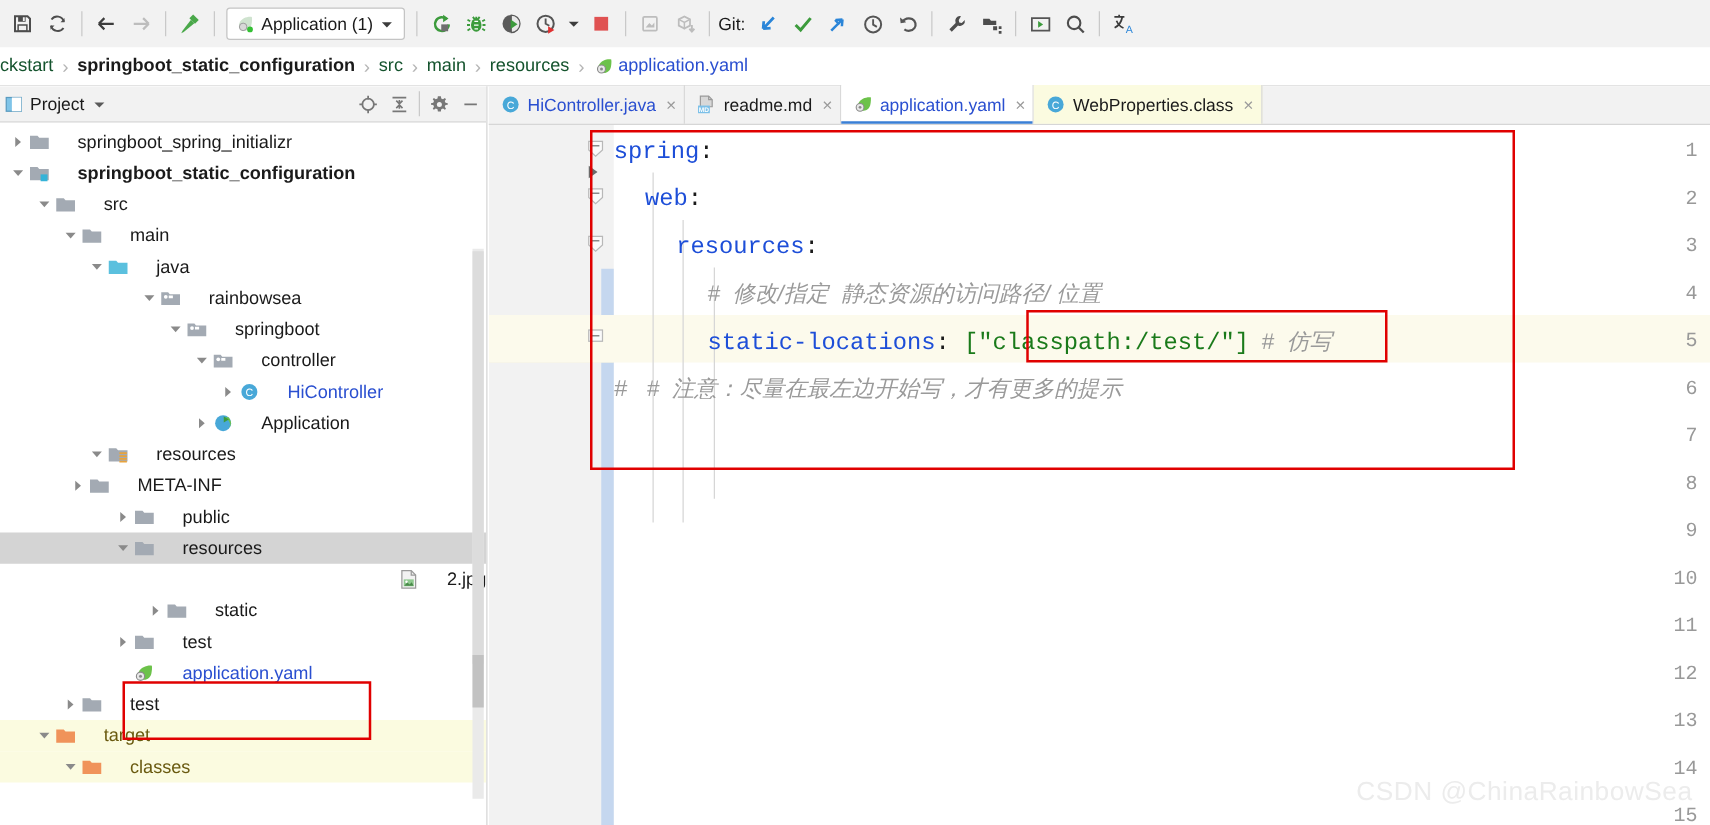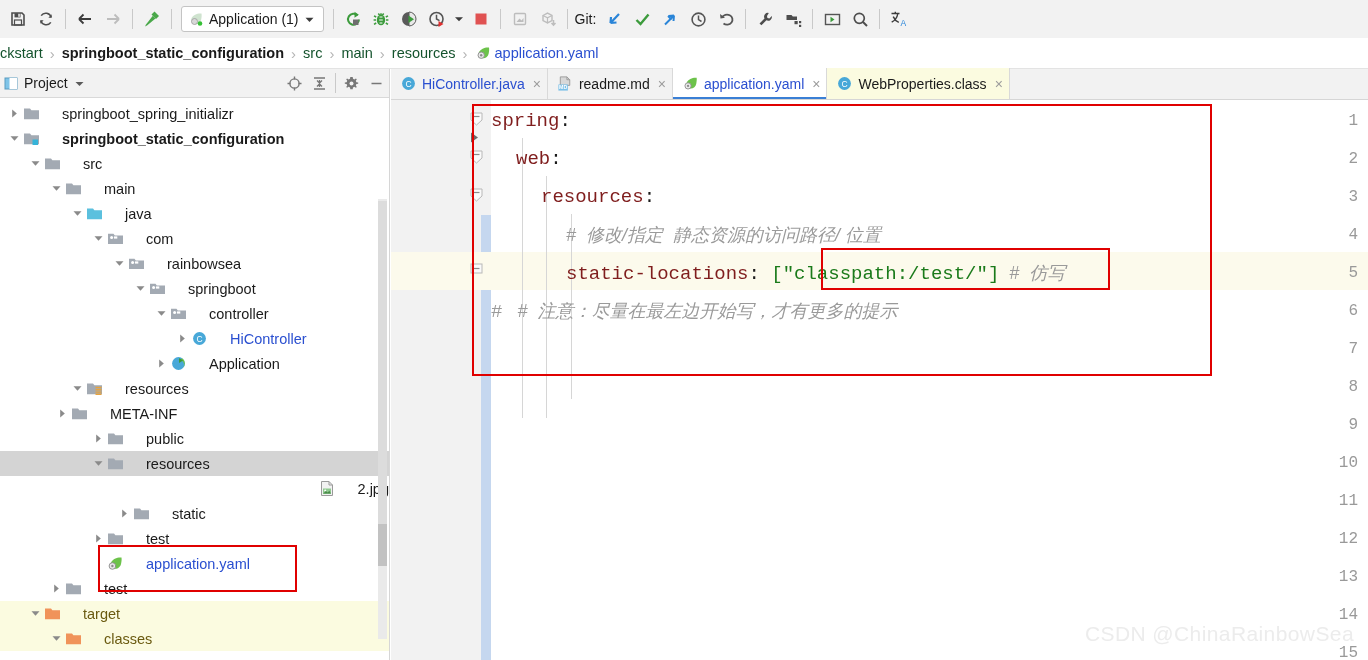--- a/index.html
+++ b/index.html
@@ -147,21 +147,21 @@
     position:absolute; left:0; width:100px; height:38px; background:#f2eeda;
   }
   .code-area {
     position:absolute; left:100px; top:0; width:877px; height:560px;
   }
   .codeline {
     position:absolute; left:0; height:38px; line-height:38px;
     font-family:"Liberation Mono", monospace; font-size:19px;
     white-space:pre;
   }
-  .k-key { color:#7f1d1d; }
+  .k-key { color:#1d4ed8; }
   .k-punc { color:#1a1a1a; }
   .k-str { color:#1a7a1a; }
   .k-cmt {
     color:#9a9a9a; font-style:italic;
     font-family:"Liberation Sans", sans-serif; font-size:18px;
   }
   .k-cmt-mono { color:#9a9a9a; font-family:"Liberation Mono", monospace; font-size:19px; }
   .indent-guide {
     position:absolute; width:1px; background:#d6d6d6;
   }
@@ -515,35 +515,20 @@
             <svg width="11" height="11" viewBox="0 0 11 11">
               <path d="M1.5 3.2 l4 4.6 l4 -4.6 z" fill="#8a8a8a"></path>
             </svg>
           </span>
           <span class="node-icon">
             <svg width="17" height="15" viewBox="0 0 17 15">
               <path d="M1 2.5 h6 l1.4 1.7 h7.6 v9 h-15 z" fill="#5bc0de"></path>
             </svg>
           </span>
           <span class="node-label">java</span>
-        </div>
-        <div class="tree-row" style="padding-left: 90px;">
-          <span class="twisty">
-            <svg width="11" height="11" viewBox="0 0 11 11">
-              <path d="M1.5 3.2 l4 4.6 l4 -4.6 z" fill="#8a8a8a"></path>
-            </svg>
-          </span>
-          <span class="node-icon">
-            <svg width="17" height="15" viewBox="0 0 17 15">
-              <path d="M1 2.8 h5.5 l1.3 1.6 h8.2 v8.6 h-15 z" fill="#a3aab3"></path>
-              <circle cx="4.6" cy="6.4" r="1.5" fill="#ffffff"></circle>
-              <rect x="7" y="5.4" width="3.3" height="2.2" fill="#ffffff"></rect>
-            </svg>
-          </span>
-          <span class="node-label">com</span>
         </div>
         <div class="tree-row" style="padding-left: 111px;">
           <span class="twisty">
             <svg width="11" height="11" viewBox="0 0 11 11">
               <path d="M1.5 3.2 l4 4.6 l4 -4.6 z" fill="#8a8a8a"></path>
             </svg>
           </span>
           <span class="node-icon">
             <svg width="17" height="15" viewBox="0 0 17 15">
               <path d="M1 2.8 h5.5 l1.3 1.6 h8.2 v8.6 h-15 z" fill="#a3aab3"></path>

